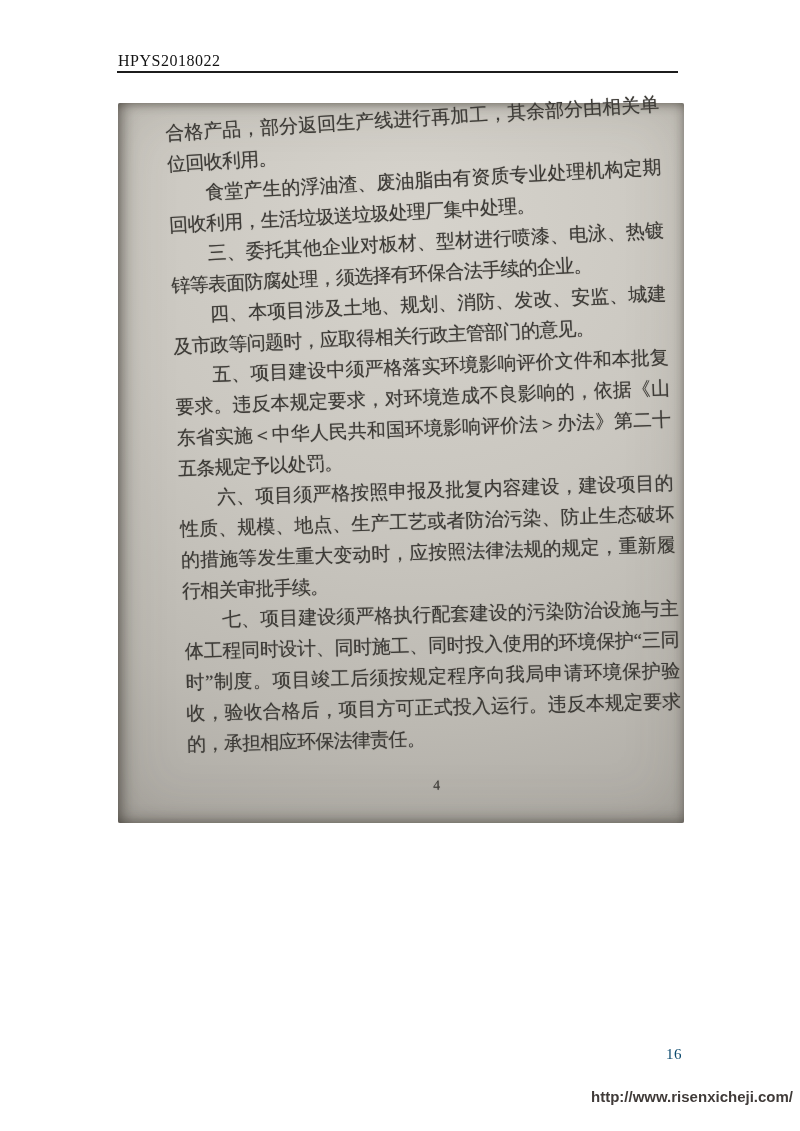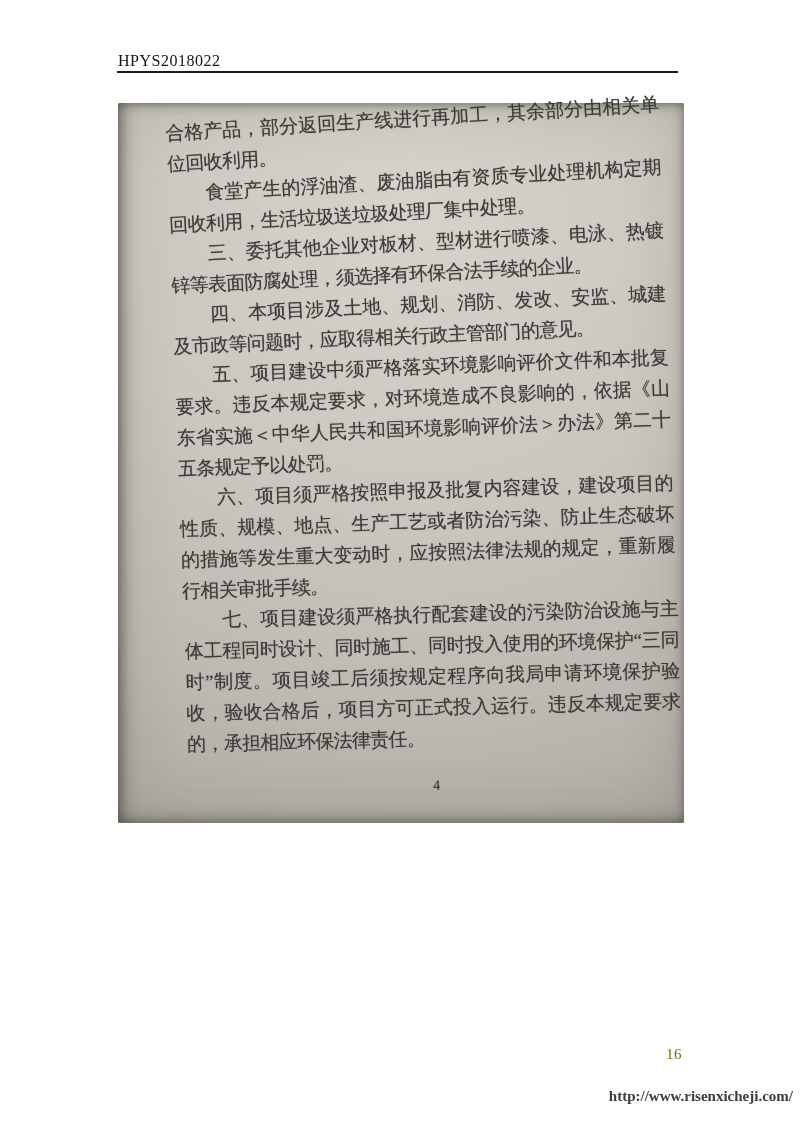--- a/index.html
+++ b/index.html
@@ -47,25 +47,25 @@
   .t4{transform:rotate(-0.1deg);}
   .t5{transform:rotate(0.3deg);}
   .t6{transform:rotate(0.7deg);}
   .scan-pageno{
     margin-top:16px;text-align:center;text-indent:0;
     font-size:14px;letter-spacing:0;transform:rotate(0.8deg);
   }
   
   .footer-pageno{
     position:absolute;left:666px;top:1046px;
-    font-size:15px;color:#4d7c0f;letter-spacing:.5px;
+    font-size:15px;color:#0c4a6e;letter-spacing:.5px;
   }
   .watermark-url{
     position:absolute;right:7px;top:1088px;
-    font-family:Liberation Serif, serif;
+    font-family:Liberation Sans, sans-serif;
     font-size:15px;font-weight:bold;color:#403b39;letter-spacing:0;
   }
 </style>
 </head>
 <body>
 
 <div class="doc-code">HPYS2018022</div>
 
 <div class="header-rule"></div>
 

